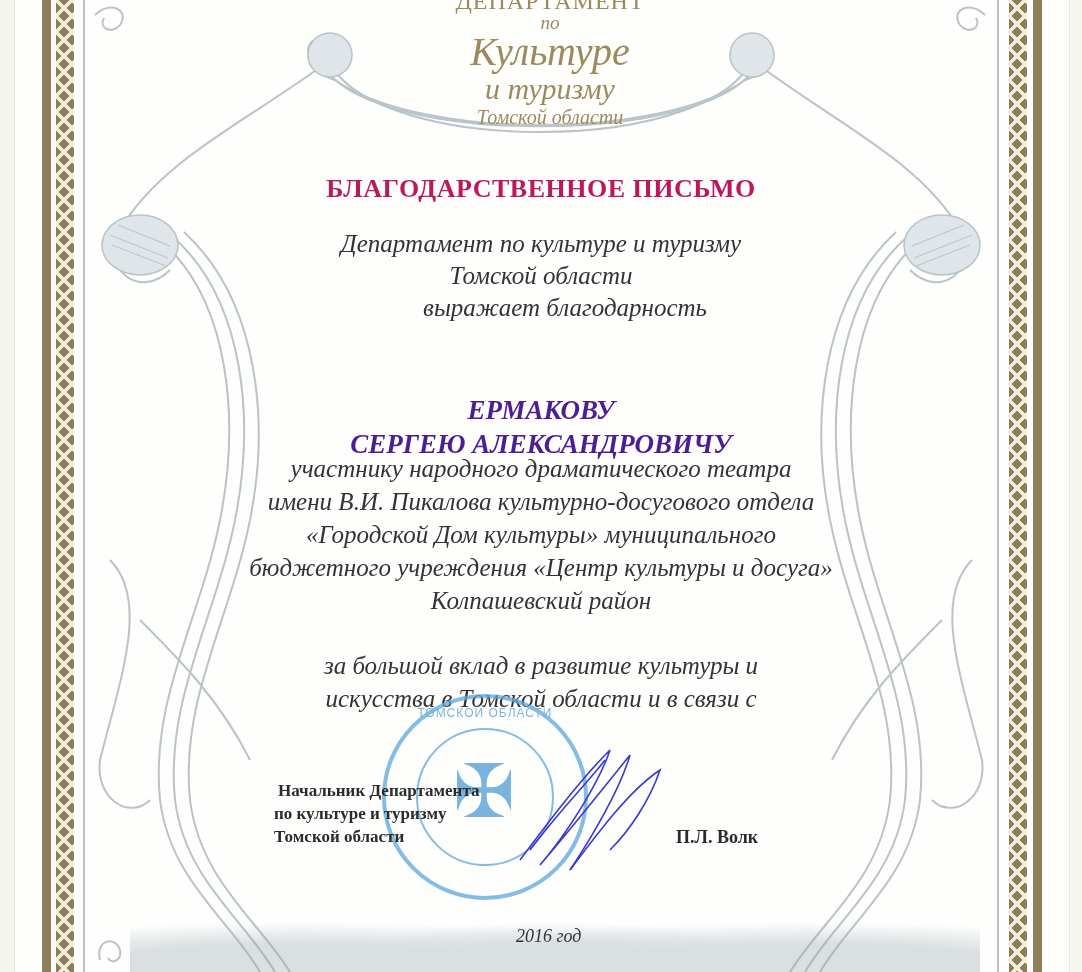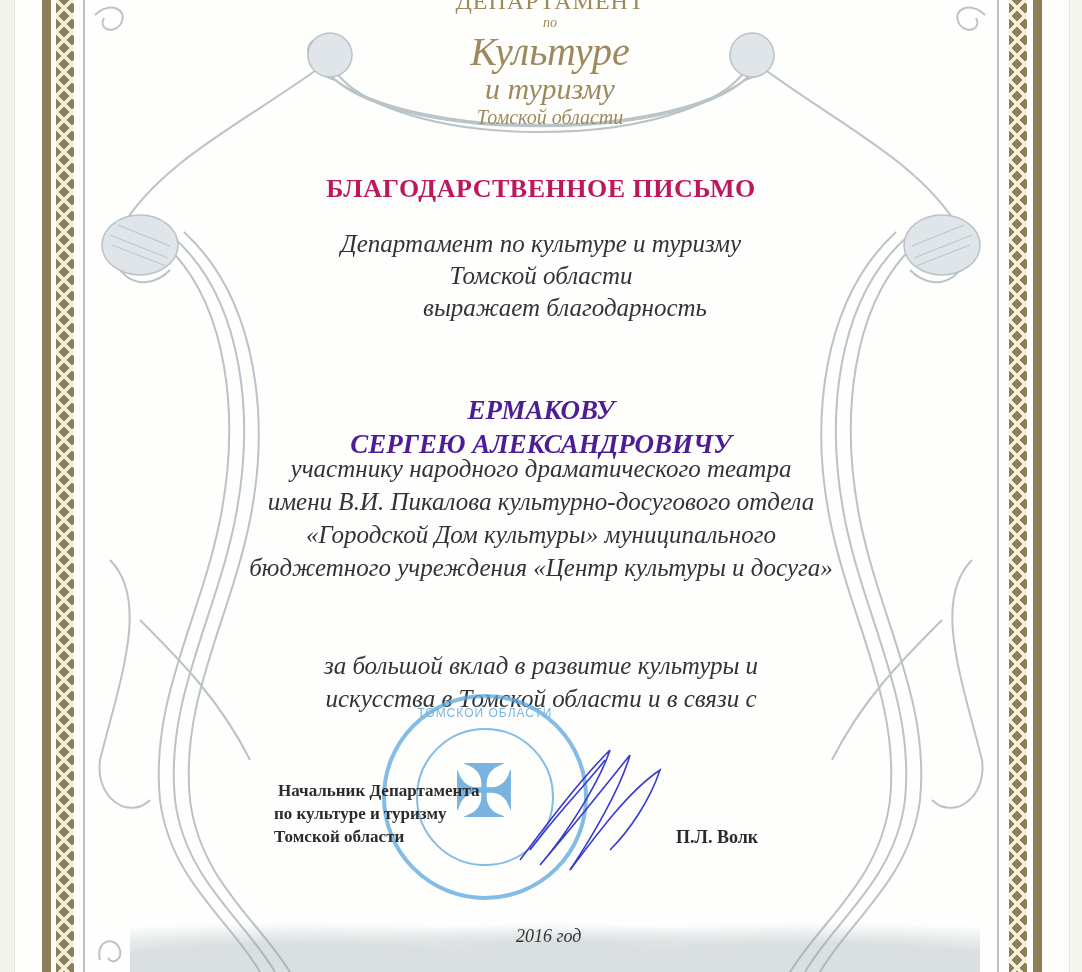--- a/index.html
+++ b/index.html
@@ -92,39 +92,40 @@
       <line x1="914" y1="258" x2="972" y2="235"></line>
       <line x1="916" y1="266" x2="970" y2="245"></line>
       <line x1="912" y1="246" x2="964" y2="225"></line>
     </g>
   </svg>
 
   <div class="city"></div>
 
   <div class="logo-top">
     <div class="logo-line1">ДЕПАРТАМЕНТ</div>
-    <div class="logo-script" style="font-size:14px;line-height:18px;">по</div>
+    <div class="logo-script" style="font-size:19px;line-height:18px;">по</div>
     <div class="logo-script" style="font-size:40px;line-height:40px;">Культуре</div>
     <div class="logo-script" style="font-size:30px;line-height:34px;">и туризму</div>
     <div class="logo-script" style="font-size:20px;line-height:22px;">Томской области</div>
   </div>
 
   <div class="txt title">БЛАГОДАРСТВЕННОЕ ПИСЬМО</div>
 
   <div class="txt italic" style="top:226px;">Департамент по культуре  и туризму</div>
   <div class="txt italic" style="top:258px;">Томской области</div>
   <div class="txt italic" style="top:290px;padding-left:24px;">выражает благодарность</div>
 
   <div class="txt name" style="top:351px;">ЕРМАКОВУ</div>
   <div class="txt name" style="top:385px;">СЕРГЕЮ АЛЕКСАНДРОВИЧУ</div>
 
   <div class="txt italic" style="top:451px;">участнику народного драматического театра</div>
   <div class="txt italic" style="top:484px;">имени В.И. Пикалова культурно-досугового отдела</div>
   <div class="txt italic" style="top:517px;">«Городской Дом культуры» муниципального</div>
   <div class="txt italic" style="top:550px;">бюджетного учреждения «Центр культуры и досуга»</div>
+  <div class="txt italic" style="top:583px;">Колпашевский район</div>
 
   <div class="txt italic" style="top:648px;">за большой вклад в развитие культуры и</div>
   <div class="txt italic" style="top:681px;">искусства в Томской области и в связи с</div>
 
   <div class="stamp">
     <div class="stamp-text">ТОМСКОЙ ОБЛАСТИ</div>
     <div class="stamp-inner"></div>
     <div class="eagle">✠</div>
   </div>
 

